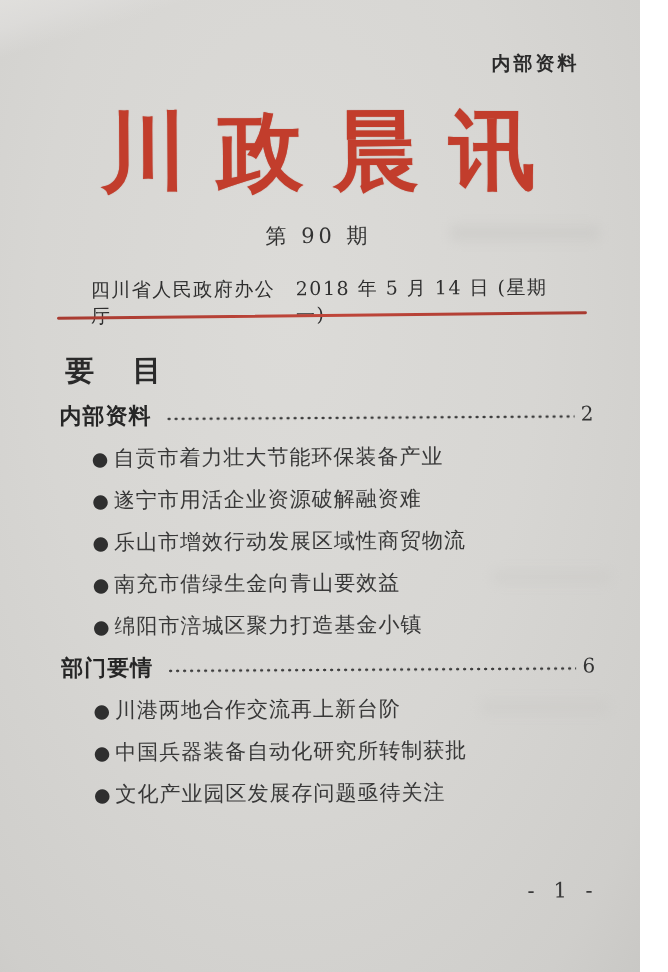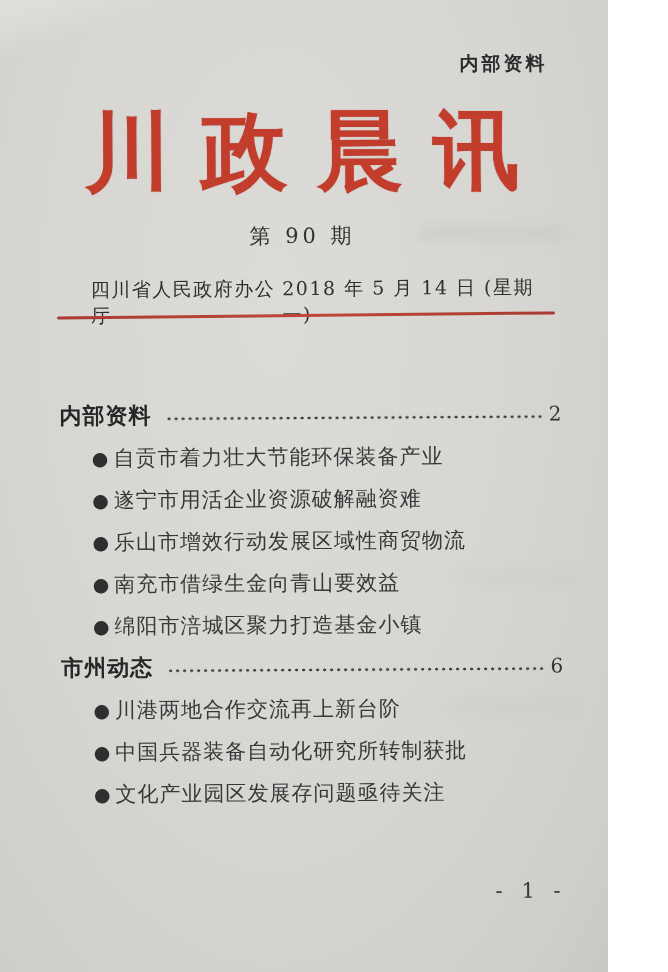--- a/index.html
+++ b/index.html
@@ -5,20 +5,21 @@
   html,body{margin:0;padding:0;}
   body{
     width:668px;height:972px;overflow:hidden;
     font-family:"DejaVu Serif","Liberation Serif",serif;
   }
   .page{
     position:relative;width:608px;height:972px;
     background:
       radial-gradient(ellipse at 45% 32%, #dcdbd8 0%, #d7d6d3 50%, #cfcecb 88%, #c9c8c5 100%);
     color:#2e2e2e;
+    padding-left:32px;
   }
   
   .corner-sheet{
     position:absolute;left:-40px;top:-36px;width:230px;height:70px;
     background:linear-gradient(180deg,#e6e5e2 0%, #dedddb 60%, rgba(222,221,219,0) 100%);
     transform:rotate(-17deg);
     opacity:.8;
   }
   
   .ghost{
@@ -99,20 +100,21 @@
 
     <div class="issue">第 90 期</div>
 
     <div class="pubrow">
       <span>四川省人民政府办公厅</span>
       <span>2018 年 5 月 14 日 (星期一)</span>
     </div>
 
     <div class="red-rule"></div>
 
+    <div class="toc-heading">要 目</div>
 
     <div class="toc">
         <div class="toc-section-row">
           <span class="sec-title">内部资料</span>
           <span class="leader"></span>
           <span class="sec-page">2</span>
         </div>
         <div class="toc-item">
           <span class="bullet">●</span>
           <span class="item-text">自贡市着力壮大节能环保装备产业</span>
@@ -127,21 +129,21 @@
         </div>
         <div class="toc-item">
           <span class="bullet">●</span>
           <span class="item-text">南充市借绿生金向青山要效益</span>
         </div>
         <div class="toc-item">
           <span class="bullet">●</span>
           <span class="item-text">绵阳市涪城区聚力打造基金小镇</span>
         </div>
         <div class="toc-section-row">
-          <span class="sec-title">市州动态</span>
+          <span class="sec-title">部门要情</span>
           <span class="leader"></span>
           <span class="sec-page">6</span>
         </div>
         <div class="toc-item">
           <span class="bullet">●</span>
           <span class="item-text">川港两地合作交流再上新台阶</span>
         </div>
         <div class="toc-item">
           <span class="bullet">●</span>
           <span class="item-text">中国兵器装备自动化研究所转制获批</span>

